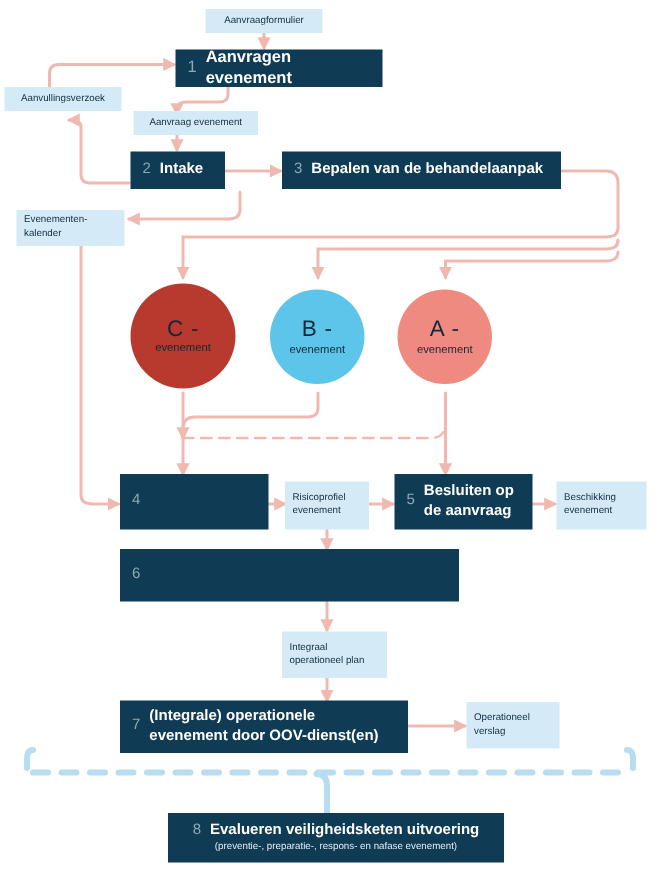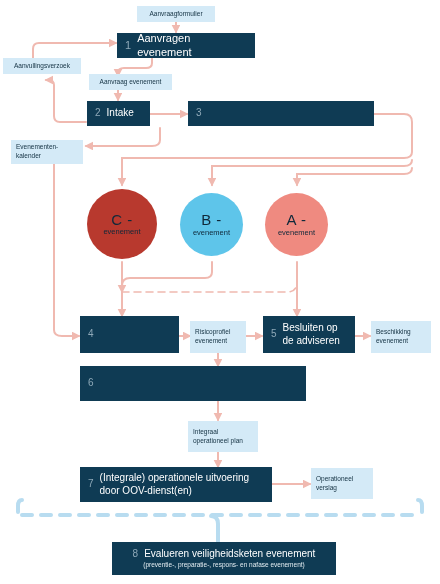--- a/index.html
+++ b/index.html
@@ -7,21 +7,21 @@
        font-family:"Liberation Sans","DejaVu Sans",sans-serif;}
   #stage{position:absolute;left:0;top:0;width:440px;height:584px;}
   svg.wires{position:absolute;left:0;top:0;width:440px;height:584px;pointer-events:none;}
 
   .node{position:absolute;box-sizing:border-box;}
 
   
   .step{background:#0f3b54;color:#ffffff;display:flex;align-items:center;
         padding:4px 8px;line-height:1.25;}
   .step .num{color:#8fa9b8;font-weight:400;margin-right:6px;flex:none;}
-  .step .txt{font-weight:400;}
+  .step .txt{font-weight:700;}
   .step.center{justify-content:center;text-align:center;}
 
   
   .doc{background:#d4eaf7;color:#123041;font-size:6.5px;line-height:1.35;
        padding:3px 5px;display:flex;align-items:center;}
   .doc.c{justify-content:center;text-align:center;}
 
   
   .circle{border-radius:50%;display:flex;flex-direction:column;
           align-items:center;justify-content:center;color:#10293a;text-align:center;}
@@ -131,45 +131,46 @@
     <span class="txt">Aanvragen evenement</span>
   </div>
 
   <div class="node step" style="left:87px;top:101px;width:63px;height:25px;font-size:10px;">
     <span class="num">2</span>
     <span class="txt">Intake</span>
   </div>
 
   <div class="node step" style="left:188px;top:101px;width:186px;height:25px;font-size:10px;">
     <span class="num">3</span>
+    <span class="txt">Bepalen van de behandelaanpak</span>
   </div>
 
   <div class="node step" style="left:80px;top:316px;width:99px;height:37px;font-size:10px;align-items:center;">
     <span class="num">4</span>
   </div>
 
   <div class="node step" style="left:263px;top:316px;width:92px;height:37px;font-size:10px;align-items:center;">
     <span class="num">5</span>
-    <span class="txt">Besluiten op de adviseren</span>
+    <span class="txt">Besluiten op de aanvraag</span>
   </div>
 
   <div class="node step" style="left:80px;top:366px;width:226px;height:35px;font-size:10px;align-items:center;">
     <span class="num">6</span>
   </div>
 
   <div class="node step" style="left:80px;top:467px;width:192px;height:35px;font-size:10px;align-items:center;">
     <span class="num">7</span>
-    <span class="txt">(Integrale) operationele uitvoering door OOV-dienst(en)</span>
+    <span class="txt">(Integrale) operationele evenement door OOV-dienst(en)</span>
   </div>
 
   <div class="node step center" style="left:112px;top:542px;width:224px;height:33px;font-size:10px;
        flex-direction:column;justify-content:center;padding:2px 6px;">
     <div style="display:flex;align-items:center;">
       <span class="num">8</span>
-      <span class="txt">Evalueren veiligheidsketen evenement</span>
+      <span class="txt">Evalueren veiligheidsketen uitvoering</span>
     </div>
     <div style="font-size:6.5px;color:#e3ecf1;margin-top:1px;">(preventie-, preparatie-, respons- en nafase evenement)</div>
   </div>
 
   <div class="node circle" style="left:87px;top:189px;width:70px;height:70px;background:#b8392e;">
     <div class="big">C -</div>
     <div class="sub">evenement</div>
   </div>
 
   <div class="node circle" style="left:180px;top:193px;width:63px;height:63px;background:#5ec5ea;">

